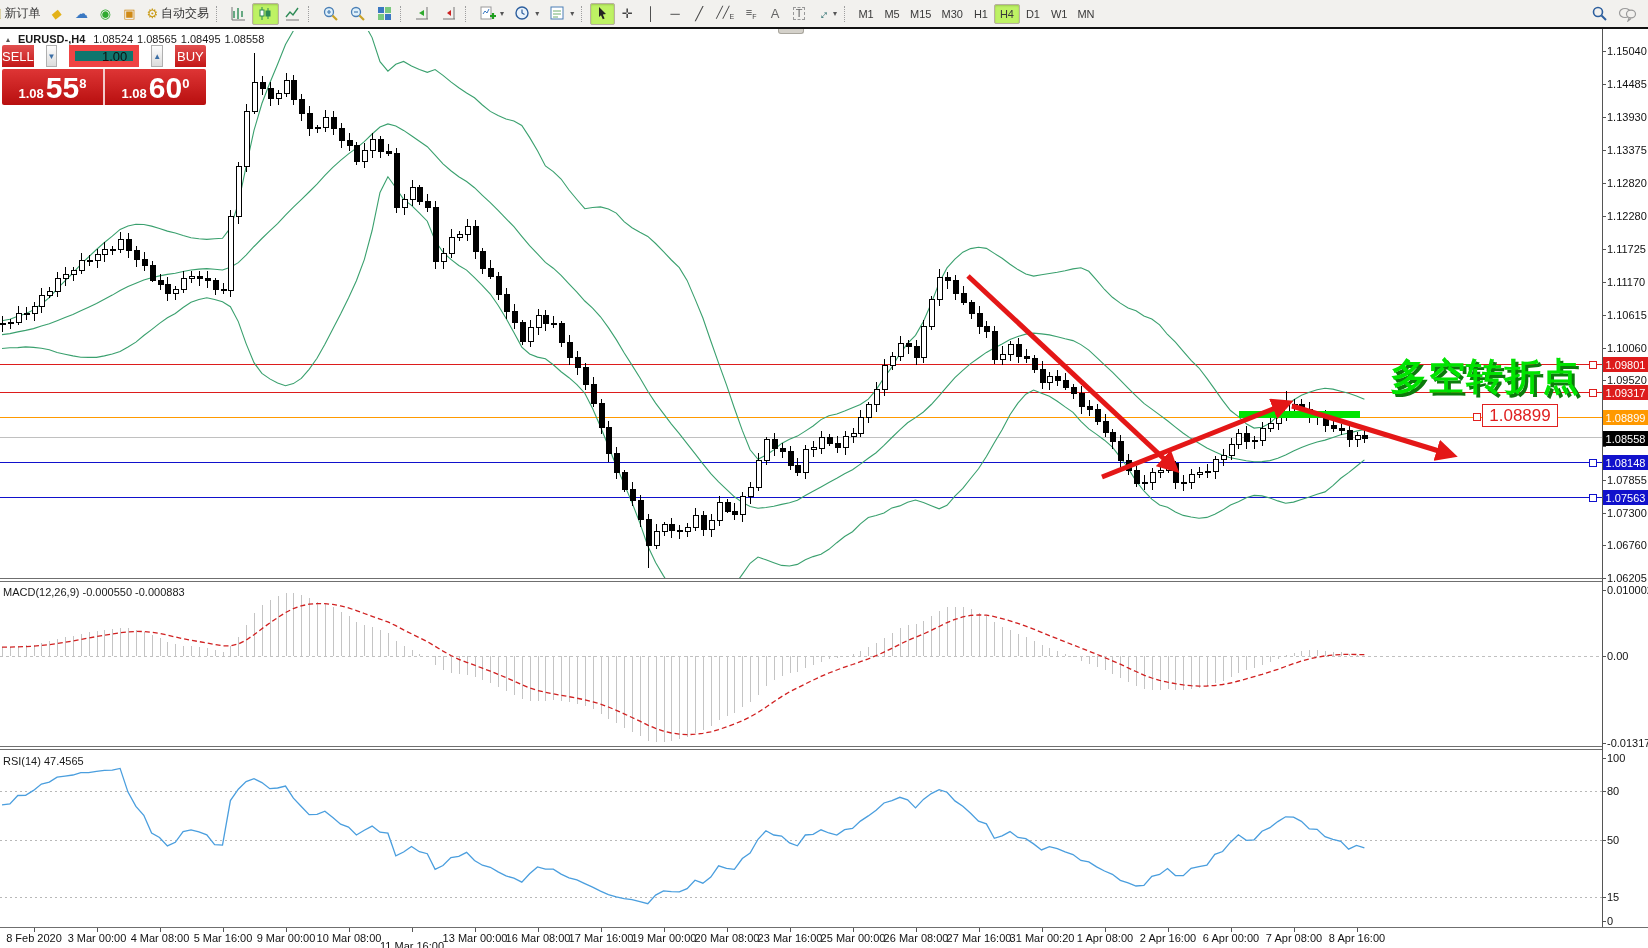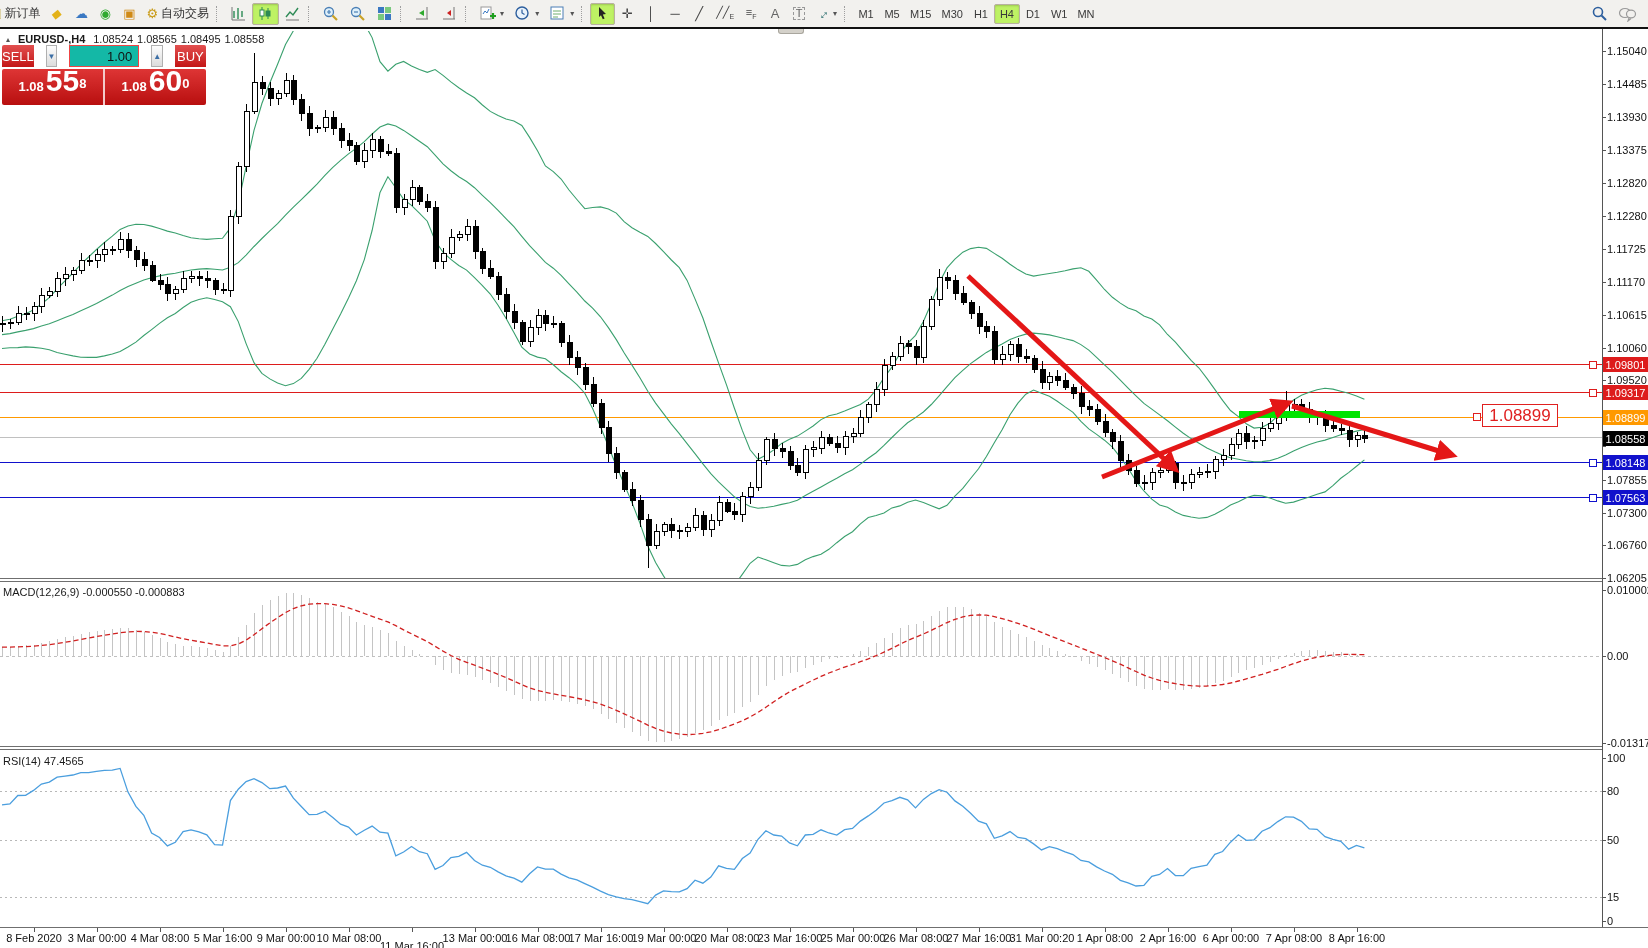--- a/index.html
+++ b/index.html
@@ -29,23 +29,23 @@
   .symtitle{position:absolute;left:6px;top:33px;font-size:11px;color:#1a1a1a;display:flex;gap:8px;align-items:center;}
   .symtitle .tri{color:#555;font-size:8px;}
   .wingrip{position:absolute;left:778px;top:29px;width:26px;height:5px;background:#d4d1ca;border:1px solid #a9a69e;border-top:none;border-radius:0 0 3px 3px;box-sizing:border-box;}
   
   .ocp{position:absolute;left:2px;top:45px;width:204px;}
   .ocp .row1{display:flex;height:22px;gap:12px;}
   .btn-red{background:linear-gradient(#e25050,#c31616);color:#fff;display:flex;align-items:center;justify-content:center;font-size:13px;}
   .ocp .sell1{width:46px;border-radius:2px 0 0 0;}
   .ocp .buy1{width:49px;border-radius:0 2px 0 0;}
   .spin{width:17px;background:linear-gradient(#fdfdfd,#dcdcdc);border:1px solid #b0b0b0;display:flex;align-items:center;justify-content:center;color:#3b6ea5;font-size:8px;box-sizing:border-box;}
-  .vol{width:70px;background:#14b8a6;border:1px solid #ef4444;font-size:13px;color:#111;text-align:right;padding:0 6px 0 0;box-sizing:border-box;font-family:"Liberation Sans",sans-serif;}
+  .vol{width:70px;background:#0f766e;border:6px solid #ef4444;font-size:13px;color:#111;text-align:right;padding:0 6px 0 0;box-sizing:border-box;font-family:"Liberation Sans",sans-serif;}
   .ocp .row2{display:flex;height:36px;margin-top:2px;}
-  .half{width:101px;background:linear-gradient(#de3535,#b80f0f);color:#fff;display:flex;align-items:flex-end;justify-content:center;padding-bottom:10px;box-sizing:border-box;}
+  .half{width:101px;background:linear-gradient(#de3535,#b80f0f);color:#fff;display:flex;align-items:flex-end;justify-content:center;padding-bottom:3px;box-sizing:border-box;}
   .half.l{border-radius:2px 0 0 2px;}
   .half.r{border-radius:0 2px 2px 0;}
   .divider{width:2px;background:#f3caca;}
   .p-sm{font-size:13px;font-weight:bold;line-height:17px;margin-right:2px;}
   .p-big{font-size:30px;font-weight:bold;line-height:28px;}
   .p-sup{font-size:13px;font-weight:bold;line-height:30px;align-self:flex-start;}
   
   .cnnote{position:absolute;left:1390px;top:352px;font-size:37px;font-weight:bold;color:#00e400;text-shadow:3px 3px 0 #0c7a0c;letter-spacing:1px;white-space:nowrap;}
   .pricebox{position:absolute;left:1482px;top:404px;width:76px;height:23px;border:1px solid #e02020;background:#fff;color:#e02020;font-size:17px;display:flex;align-items:center;justify-content:center;box-sizing:border-box;}
   svg{display:block;}
@@ -839,20 +839,21 @@
         <span class="p-sm">1.08</span>
         <span class="p-big">60</span>
         <span class="p-sup">0</span>
       </div>
     </div>
   </div>
 
   <div class="indlabel" style="left:3px;top:586px;">MACD(12,26,9) -0.000550 -0.000883</div>
   <div class="indlabel" style="left:3px;top:755px;">RSI(14) 47.4565</div>
 
+  <div class="cnnote">多空转折点</div>
   <div class="pricebox">1.08899</div>
 
 <div class="tick" style="top: 51px;"></div>
     <div class="axlabel" style="top: 45px;">1.15040</div>
     <div class="tick" style="top: 84px;"></div>
     <div class="axlabel" style="top: 78px;">1.14485</div>
     <div class="tick" style="top: 117px;"></div>
     <div class="axlabel" style="top: 111px;">1.13930</div>
     <div class="tick" style="top: 150px;"></div>
     <div class="axlabel" style="top: 144px;">1.13375</div>

